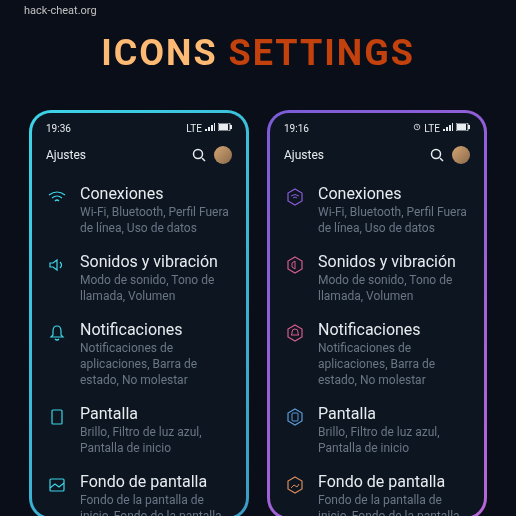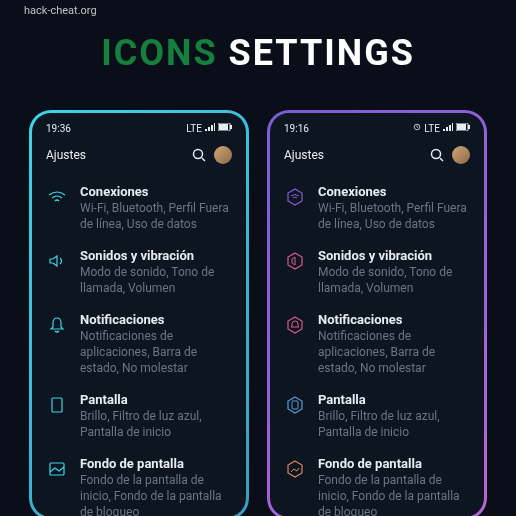--- a/index.html
+++ b/index.html
@@ -21,24 +21,24 @@
 }
 .title {
   text-align: center;
   margin-top: 32px;
   margin-bottom: 20px;
   font-size: 36px;
   font-weight: 700;
   letter-spacing: 2px;
 }
 .title .accent {
-  color: #15803d;
+  color: #fdba74;
 }
 .title .muted {
-  color: #ffffff;
+  color: #c2410c;
 }
 .phones {
   display: flex;
   justify-content: center;
   gap: 18px;
   padding: 16px 20px;
 }
 .phone {
   width: 220px;
   height: 410px;
@@ -103,22 +103,22 @@
   height: 22px;
   display: flex;
   align-items: center;
   justify-content: center;
   flex-shrink: 0;
   margin-top: 2px;
 }
 .item-text { flex: 1; min-width: 0; }
 .item-title {
   color: #e8ecef;
-  font-size: 13px;
-  font-weight: 700;
+  font-size: 16px;
+  font-weight: 400;
   margin-bottom: 2px;
 }
 .item-sub {
   color: #6a7585;
   font-size: 12px;
   line-height: 1.3;
 }
 .search-icon circle, .search-icon line {
   stroke: #e8ecef;
   stroke-width: 1.5;

